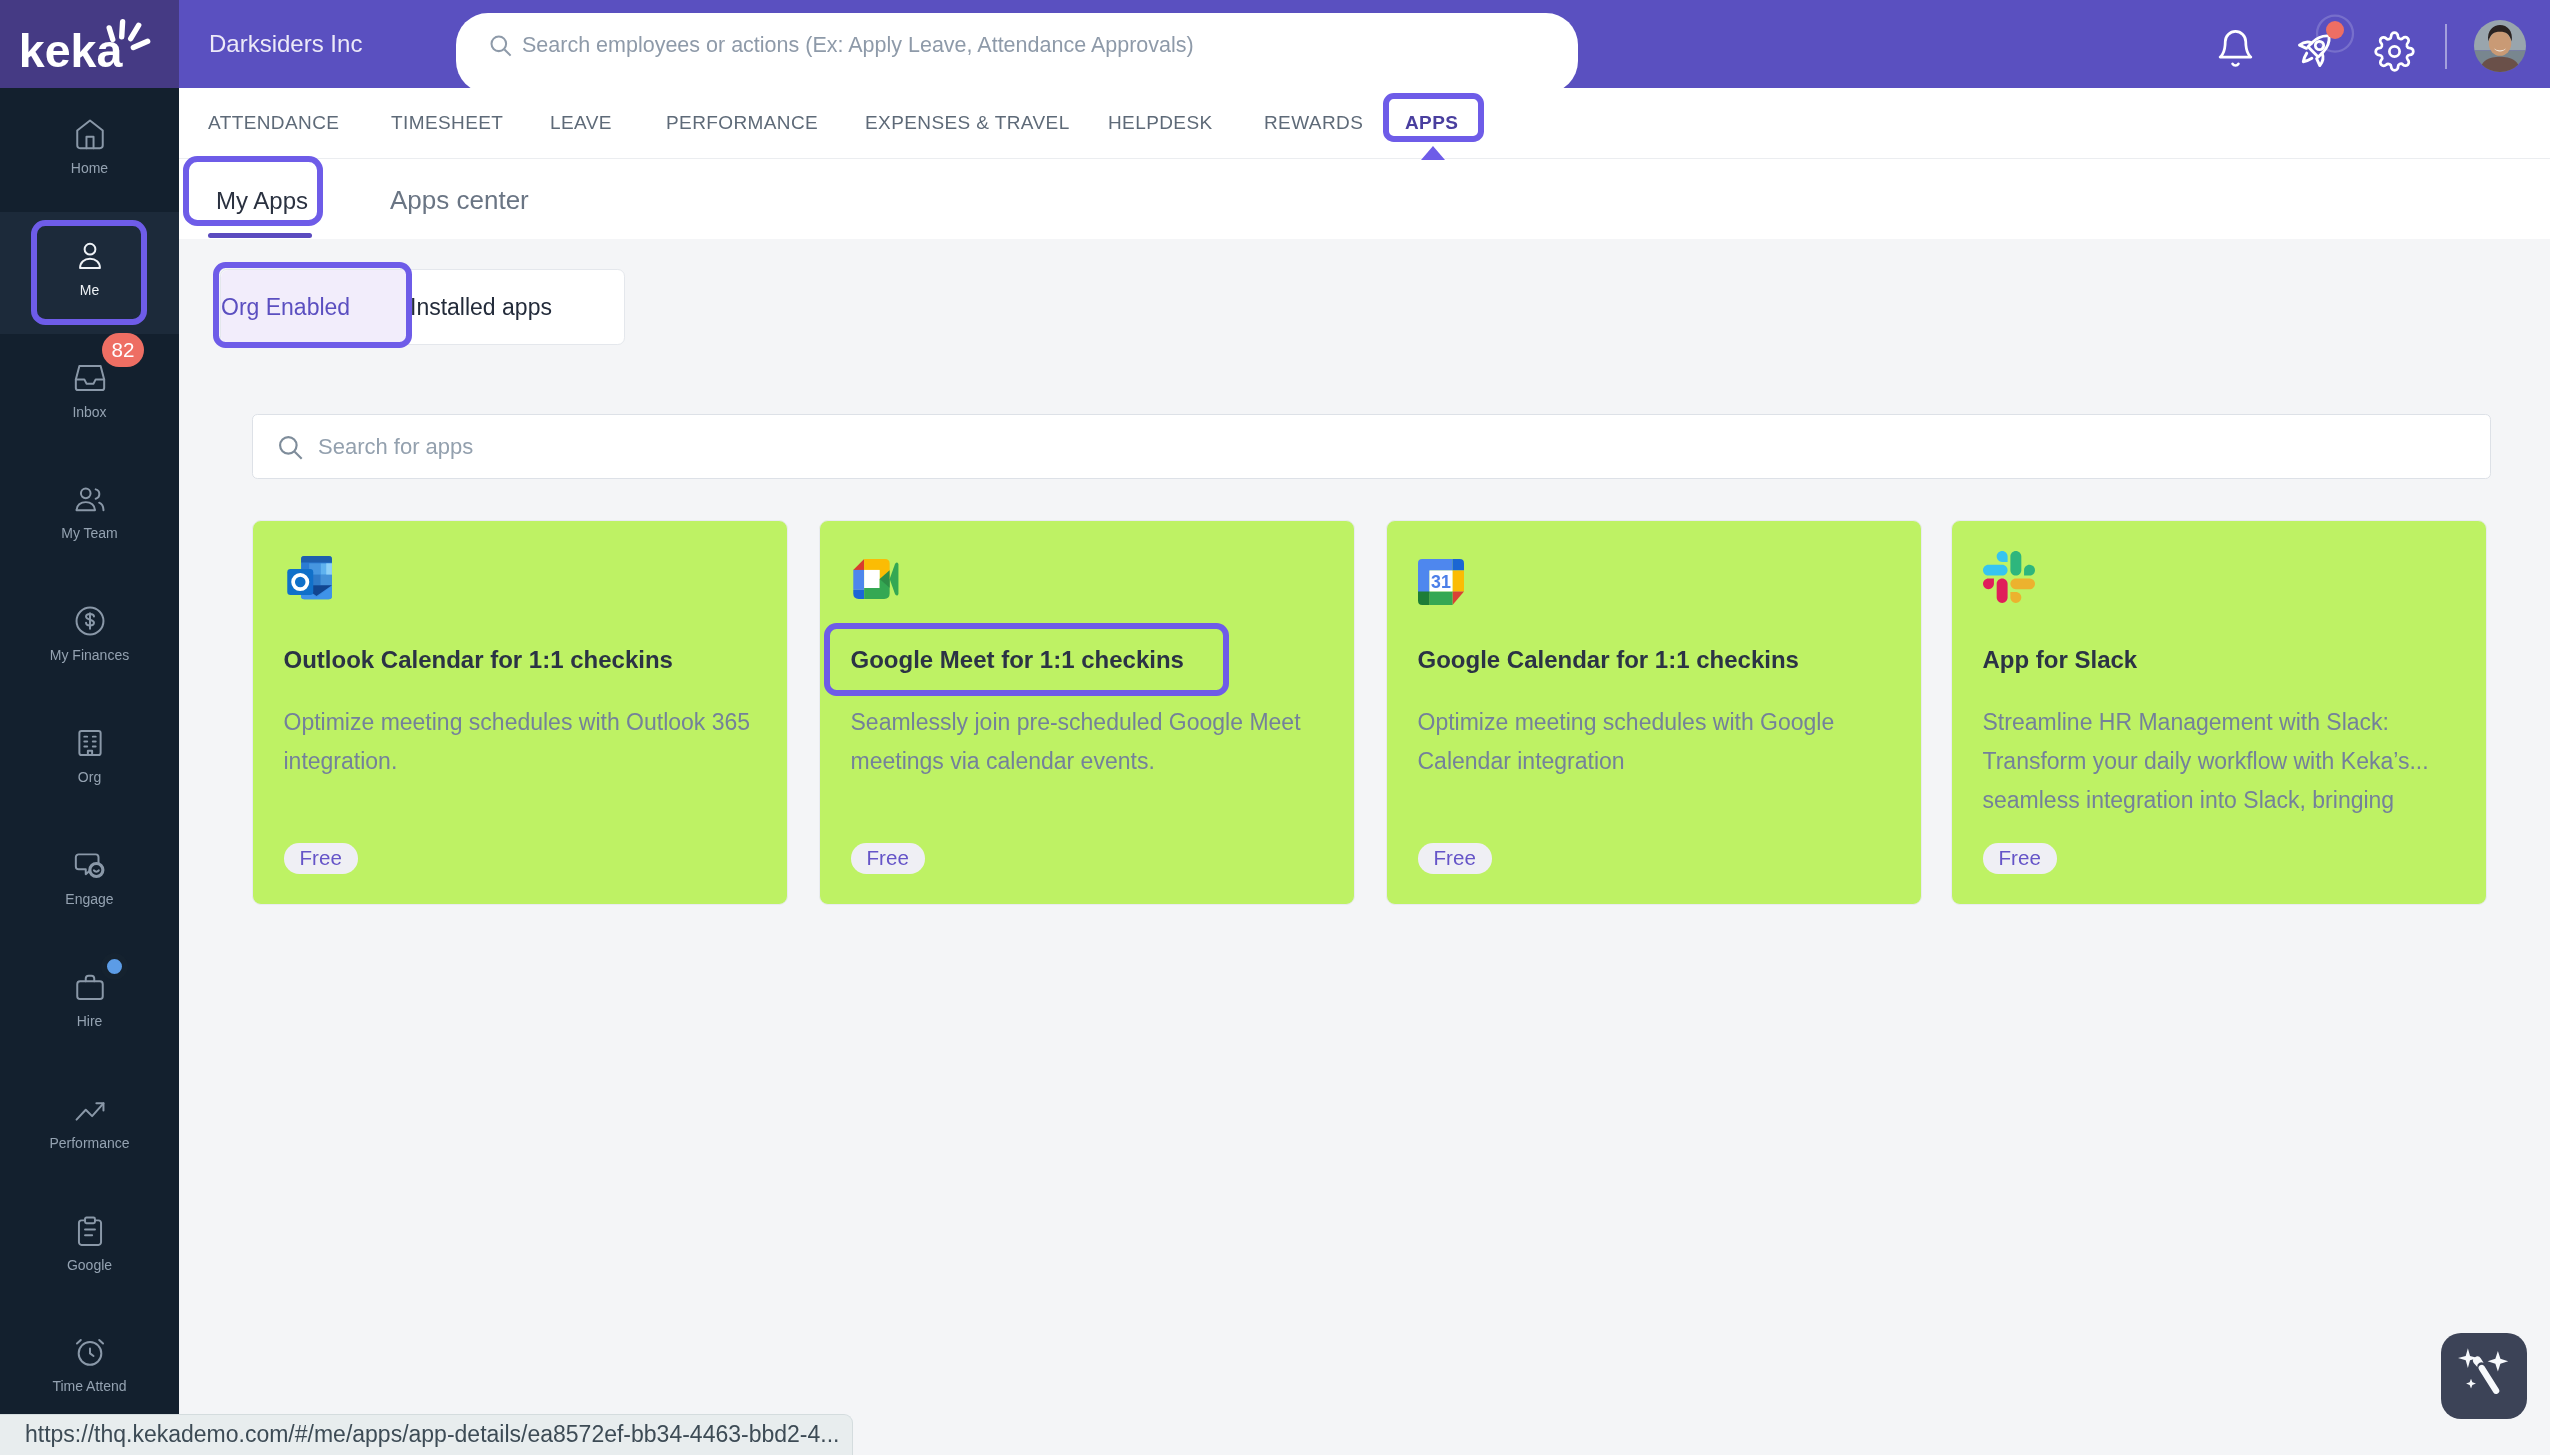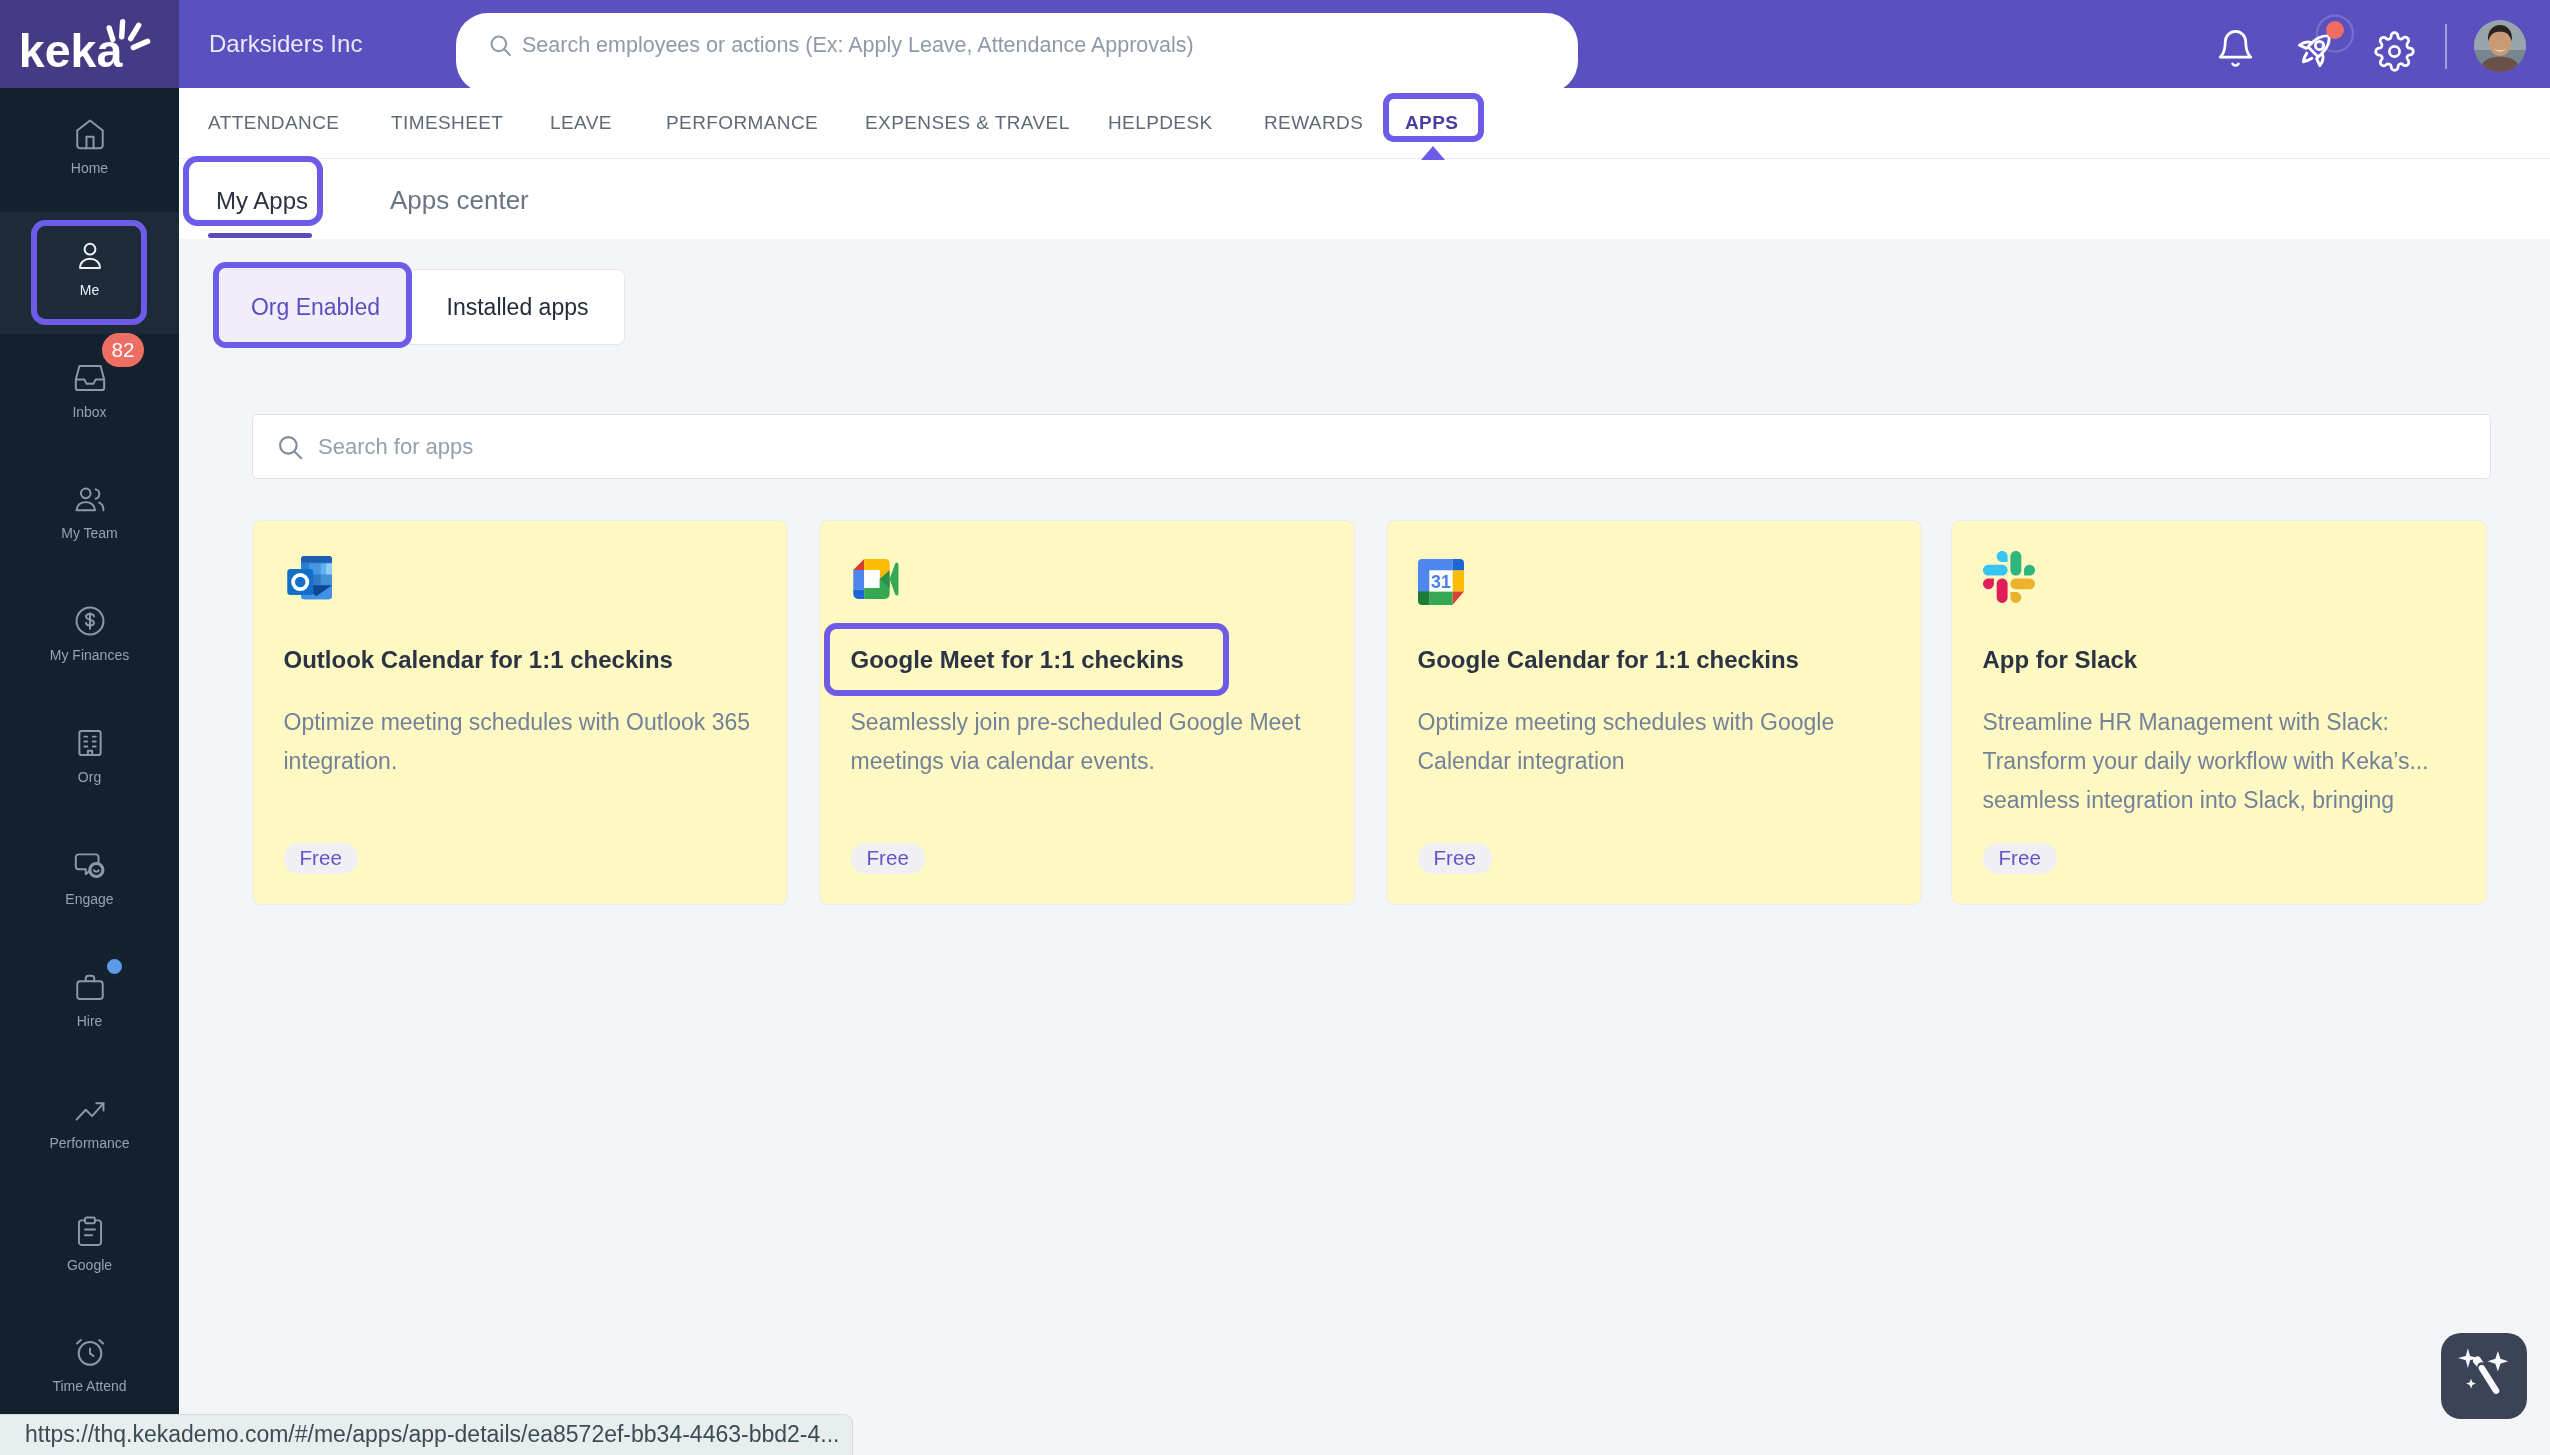--- a/index.html
+++ b/index.html
@@ -27,29 +27,29 @@
 #row1 { position:absolute; left:179px; top:88px; width:2371px; height:71px; background:#fff; border-bottom:0.9px solid #ebedf0; }
 .tab { position:absolute; top:0; height:70px; line-height:70px; font-size:19px; color:#5e6a78; letter-spacing:0.4px; }
 .tab.apps { color:#4a3f9f; font-weight:bold; }
 #row2 { position:absolute; left:179px; top:159px; width:2371px; height:80px; background:#fff;text-decoration:underline; }
 #myapps { position:absolute; left:37px; top:2.7px; height:77px; line-height:77px; font-size:24px; color:#2a3140; }
 #myapps-underline { position:absolute; left:29px; top:74px; width:104px; height:5.4px; background:#5b4bbf; border-radius:2.7px; }
 #appscenter { position:absolute; left:211px; top:2.7px; height:77px; line-height:77px; font-size:26px; color:#6a7584; }
 
 
 #toggle { position:absolute; left:220px; top:269px; width:405px; height:76px; background:#fff; border:0.9px solid #e4e7ec; border-radius:7.2px; }
-.seg { position:absolute; top:0; height:74px; line-height:74px; font-size:23px; text-align:center; }
+.seg { position:absolute; top:0; height:74px; line-height:74px; font-size:23px; text-align:left; }
 .seg.on { left:0; width:189px; background:#f2edfb; color:#5b4fc0; border-radius:7.2px 0 0 7.2px; }
 .seg.off { left:189px; width:215px; color:#232b3a; }
 #appsearch { position:absolute; left:252px; top:414px; width:2239px; height:65px; background:#fff; border:0.9px solid #dde1e7; border-radius:5.4px; }
 #appsearch .ph { position:absolute; left:65px; top:0; height:63px; line-height:63px; color:#93a0ae; font-size:22px; }
 #appsearch svg { position:absolute; left:21.5px; top:17px; }
 
 
-.card { position:absolute; top:520px; width:536px; height:385px; background:#fef9c3; border:0.9px solid #e9ebf0; border-radius:9px; }
+.card { position:absolute; top:520px; width:536px; height:385px; background:#bef264; border:0.9px solid #e9ebf0; border-radius:9px; }
 .card .icon { position:absolute; left:30.5px; top:30.5px; }
 .card .title { position:absolute; left:30.5px; top:125px; font-size:24px; font-weight:bold; color:#2b3345; white-space:nowrap; }
 .card .desc { position:absolute; left:30.5px; top:182px; width:502px; font-size:23px; line-height:39px; color:#74819a; }
 .card .free { position:absolute; left:30.5px; top:322px; height:30.5px; line-height:30px; padding:0 16px; background:#efeff4; border-radius:15.2px; color:#6554c8; font-size:20.6px; }
 
 
 .ann { position:absolute; border:6.3px solid #6e5ce8; background:transparent; }
 
 
 #urlbar { position:absolute; left:0; top:1414px; width:853px; height:41px; background:#e8edee; border:0.9px solid #d4dcde; border-left:none; border-bottom:none; border-radius:0 9px 0 0; }

